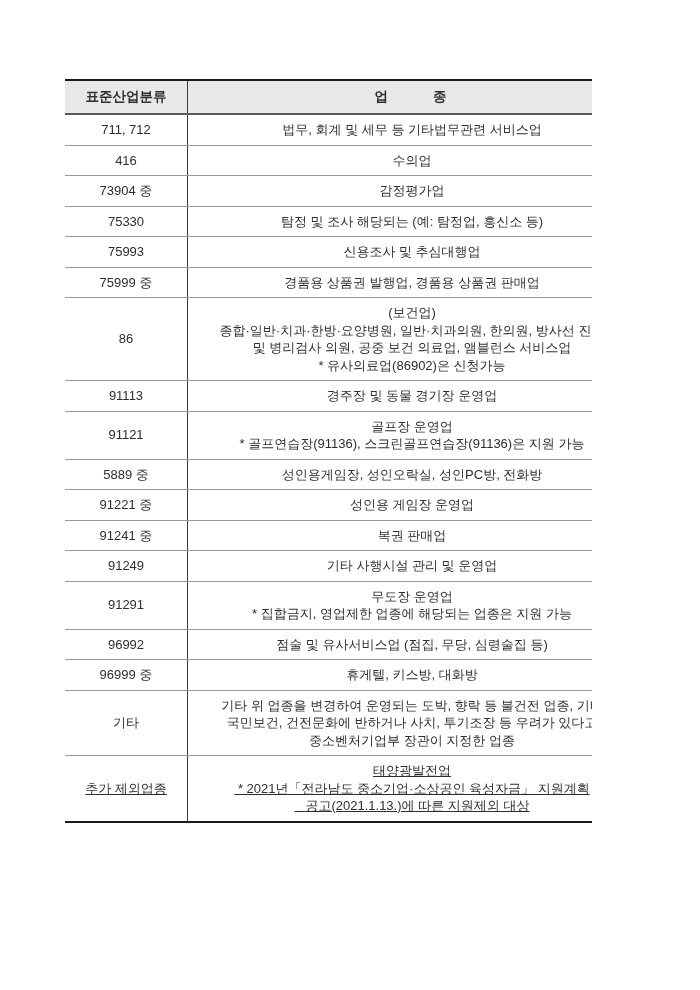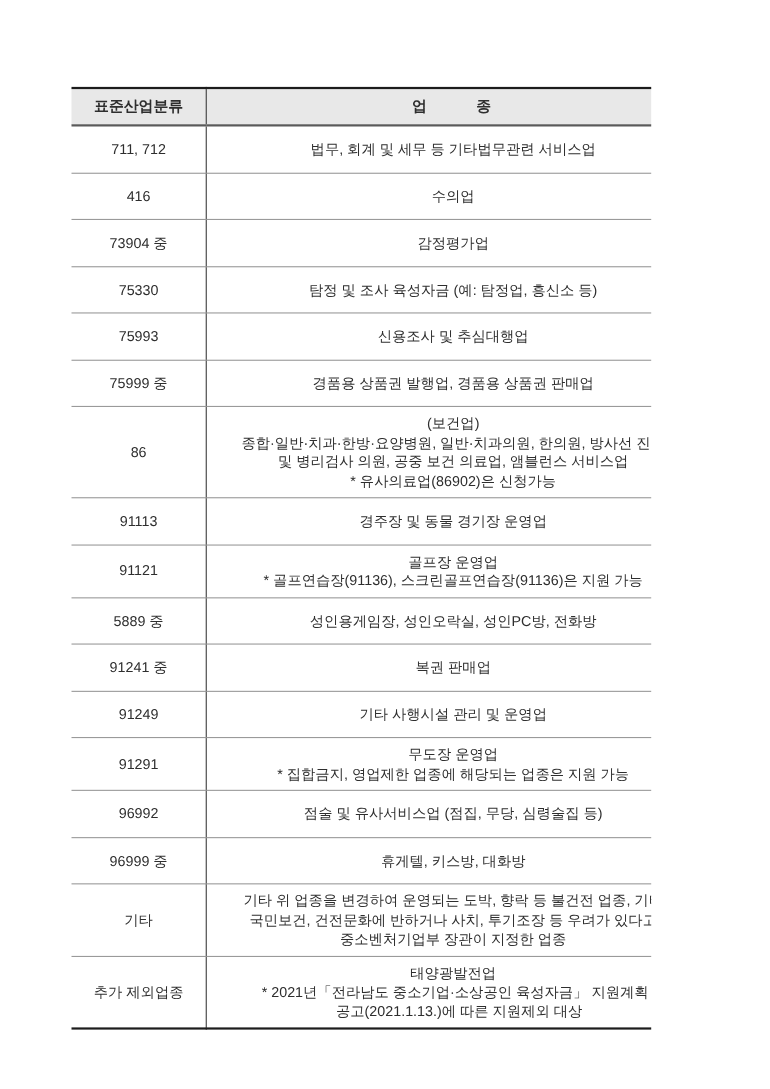--- a/index.html
+++ b/index.html
@@ -39,36 +39,37 @@
     border-bottom: 2px solid #5a5a5a;
     font-weight: bold;
     font-size: 13.5px;
     height: 28px;
     padding: 2px 0;
   }
   th.col-code, td.col-code {
     width: 122px;
     text-align: center;
     border-right: 1px solid #3c3c3c;
-    padding: 12px 4px;
+    padding: 0 4px;
   }
   th.col-desc {
     text-align: center;
     white-space: pre;
   }
   td.col-desc {
     text-align: center;
     padding: 6px 10px 6px 13px;
     white-space: pre-wrap;
   }
   table.industry-table tbody td {
     border-bottom: 1px solid #9a9a9a;
   }
   table.industry-table tbody tr:last-child td {
     border-bottom: none;
+    text-decoration: underline;
   }
 </style>
 </head>
 <body>
 
 <div class="page">
   <table class="industry-table">
     <thead>
       <tr>
         <th class="col-code">표준산업분류</th>
@@ -83,21 +84,21 @@
         <tr>
           <td class="col-code">416</td>
           <td class="col-desc">수의업</td>
         </tr>
         <tr>
           <td class="col-code">73904 중</td>
           <td class="col-desc">감정평가업</td>
         </tr>
         <tr>
           <td class="col-code">75330</td>
-          <td class="col-desc">탐정 및 조사 육성자금 (예: 탐정업, 흥신소 등)</td>
+          <td class="col-desc">탐정 및 조사 해당되는 (예: 탐정업, 흥신소 등)</td>
         </tr>
         <tr>
           <td class="col-code">75993</td>
           <td class="col-desc">신용조사 및 추심대행업</td>
         </tr>
         <tr>
           <td class="col-code">75999 중</td>
           <td class="col-desc">경품용 상품권 발행업, 경품용 상품권 판매업</td>
         </tr>
         <tr>
@@ -112,20 +113,24 @@
           <td class="col-desc">경주장 및 동물 경기장 운영업</td>
         </tr>
         <tr>
           <td class="col-code">91121</td>
           <td class="col-desc">골프장 운영업
 * 골프연습장(91136), 스크린골프연습장(91136)은 지원 가능</td>
         </tr>
         <tr>
           <td class="col-code">5889 중</td>
           <td class="col-desc">성인용게임장, 성인오락실, 성인PC방, 전화방</td>
+        </tr>
+        <tr>
+          <td class="col-code">91221 중</td>
+          <td class="col-desc">성인용 게임장 운영업</td>
         </tr>
         <tr>
           <td class="col-code">91241 중</td>
           <td class="col-desc">복권 판매업</td>
         </tr>
         <tr>
           <td class="col-code">91249</td>
           <td class="col-desc">기타 사행시설 관리 및 운영업</td>
         </tr>
         <tr>

